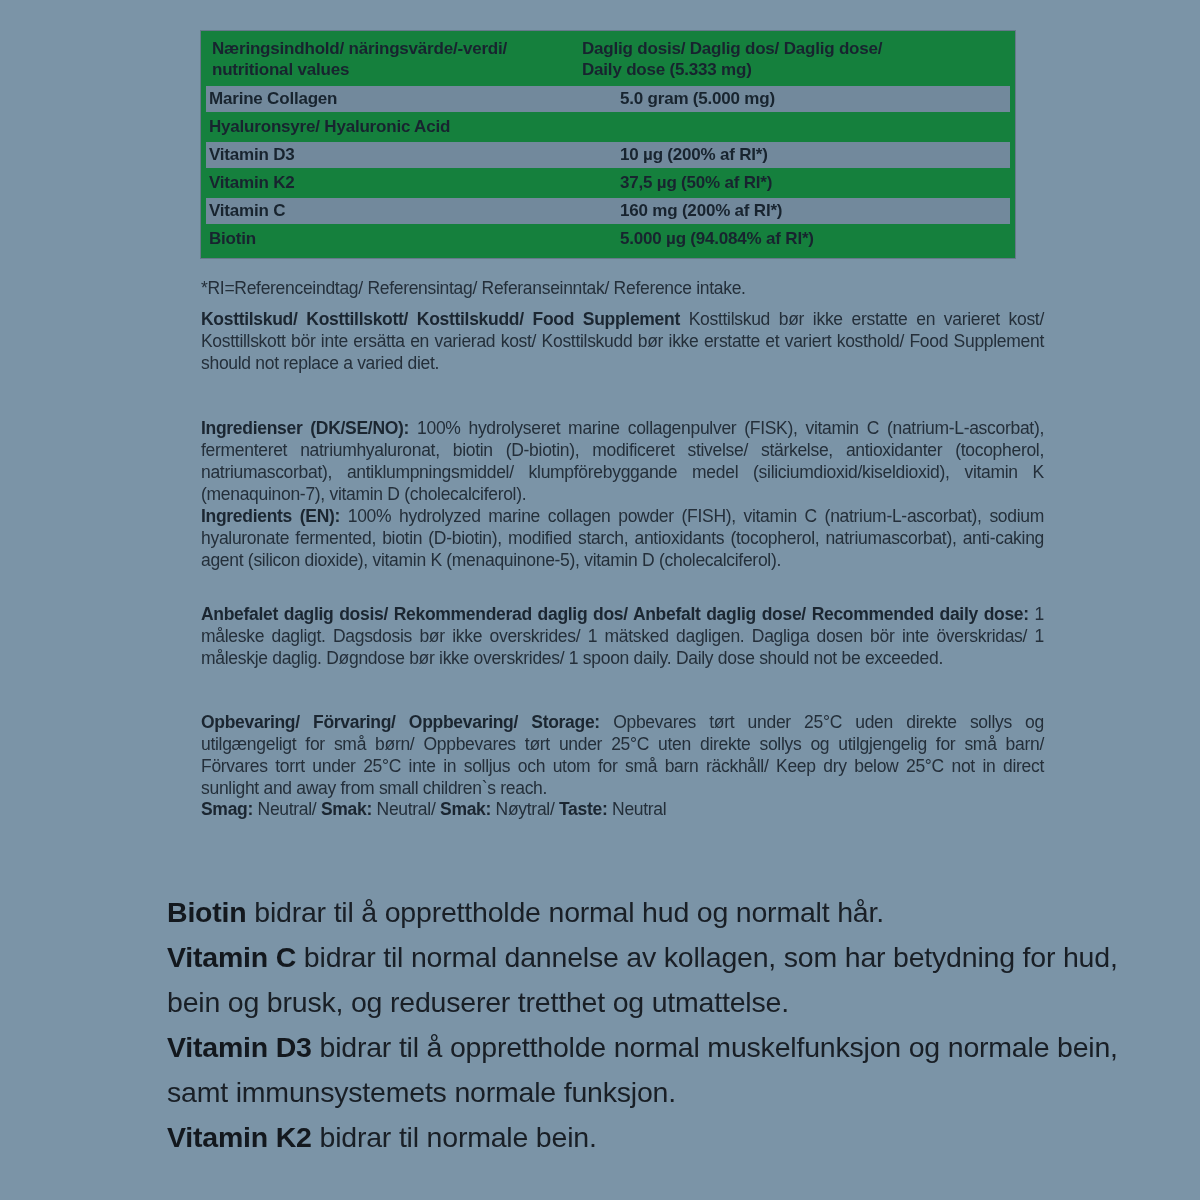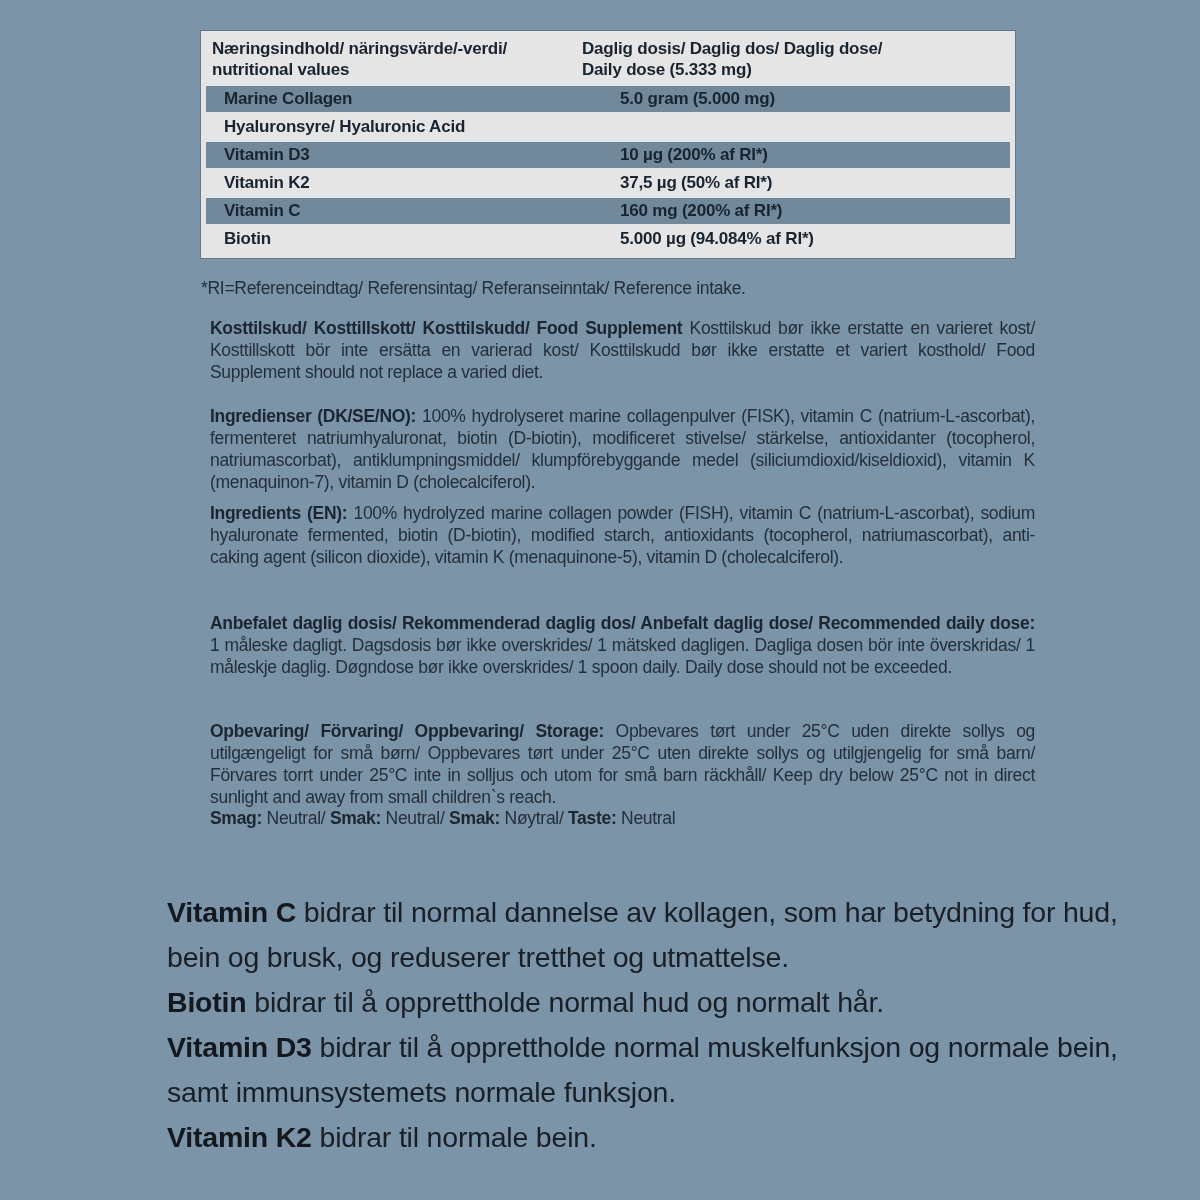--- a/index.html
+++ b/index.html
@@ -8,21 +8,21 @@
     background:#7b94a7;
     font-family:"Liberation Sans", sans-serif;
     position:relative;
     overflow:hidden;
   }
   .canvas{position:absolute;inset:0;}
 
   
   .ntable{
     position:absolute;left:200px;top:30px;width:816px;
-    background:#e5e5e5;
+    background:#15803d;
     border:1px solid #66788a;
     box-sizing:border-box;
     padding:0 5px;
     color:#18242f;
   }
   .thead{
     display:flex;
     padding:7px 6px 6px 6px;
     font-weight:bold;
     font-size:17px;
@@ -34,42 +34,42 @@
   .trow{
     display:flex;
     align-items:center;
     height:26px;
     margin-bottom:2px;
     font-weight:bold;
     font-size:17px;
     letter-spacing:-0.2px;
   }
   .trow:nth-child(odd){background:#72899c;}
-  .trow .c1{width:370px;flex:none;padding-left:18px;box-sizing:border-box;}
+  .trow .c1{width:370px;flex:none;padding-left:3px;box-sizing:border-box;}
   .trow .c2{flex:1;margin-left:44px;}
   .trows{padding-bottom:4px;}
 
   
   .footnote{
     position:absolute;left:201px;top:258px;width:843px;
     font-size:17.5px;color:#242f3a;letter-spacing:-0.3px;margin-top:20px;
   }
 
   
   .para{
     position:absolute;left:201px;width:843px;
     font-size:17.5px;line-height:22px;
     color:#242f3a;
     text-align:justify;
     letter-spacing:-0.3px;
   }
-  .para p{margin:9px;}
+  .para p{margin:0;}
   .para .lead{font-weight:bold;color:#1b2631;}
   #p-supplement{top:308px;}
-  #p-ingredients{top:396px;}
+  #p-ingredients{top:417px;}
   #p-dosage{top:603px;}
   #p-storage{top:711px;}
   #p-taste{top:798px;text-align:left;}
 
   
   .claims{
     position:absolute;left:167px;top:890px;width:960px;
     font-size:28.5px;line-height:45px;
     color:#191f26;
     letter-spacing:-0.2px;
@@ -150,24 +150,24 @@
   </div>
 
   <div class="para" id="p-taste">
     <p>
       <span class="lead">Smag:</span><span> Neutral/ </span><span class="lead">Smak:</span><span> Neutral/ </span><span class="lead">Smak:</span><span> Nøytral/ </span><span class="lead">Taste:</span><span> Neutral</span>
     </p>
   </div>
 
   <div class="claims">
     <p>
-      <span class="lead">Vitamin C</span><span> bidrar til normal dannelse av kollagen, som har betydning for hud, bein og brusk, og reduserer tretthet og utmattelse.</span>
+      <span class="lead">Biotin</span><span> bidrar til å opprettholde normal hud og normalt hår.</span>
     </p>
     <p>
-      <span class="lead">Biotin</span><span> bidrar til å opprettholde normal hud og normalt hår.</span>
+      <span class="lead">Vitamin C</span><span> bidrar til normal dannelse av kollagen, som har betydning for hud, bein og brusk, og reduserer tretthet og utmattelse.</span>
     </p>
     <p>
       <span class="lead">Vitamin D3</span><span> bidrar til å opprettholde normal muskelfunksjon og normale bein, samt immunsystemets normale funksjon.</span>
     </p>
     <p>
       <span class="lead">Vitamin K2</span><span> bidrar til normale bein.</span>
     </p>
   </div>
 
 </div>

